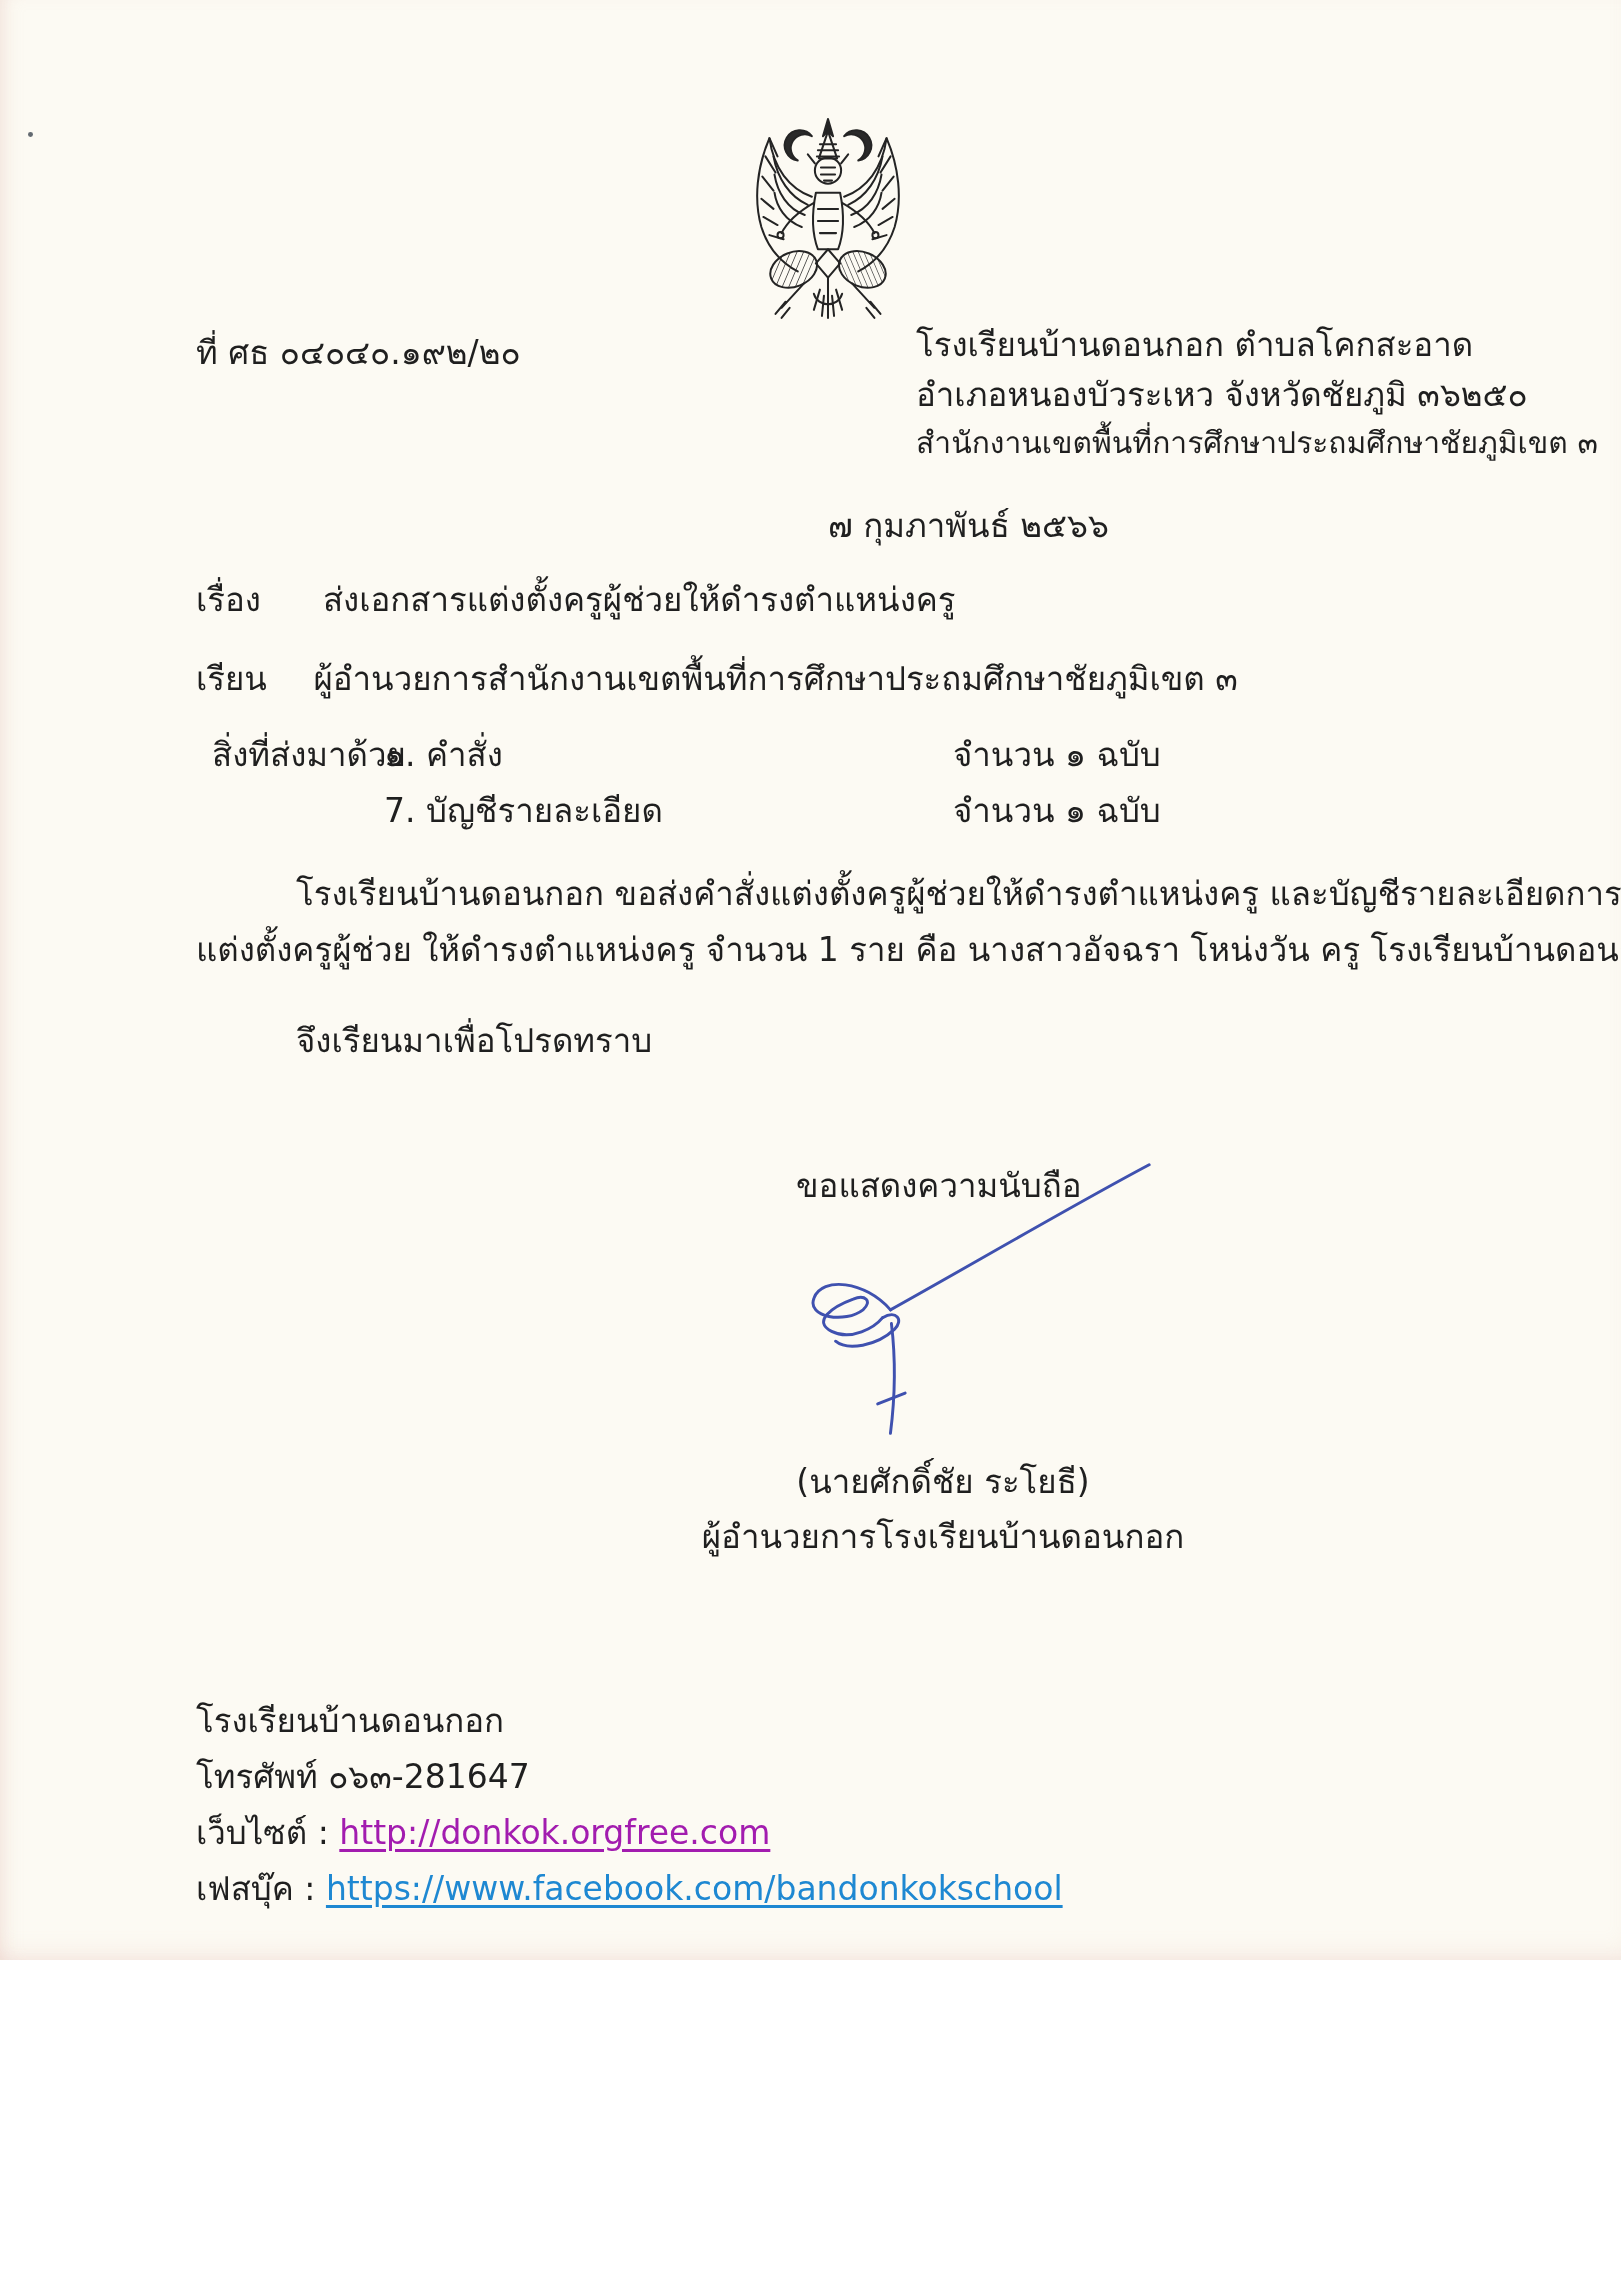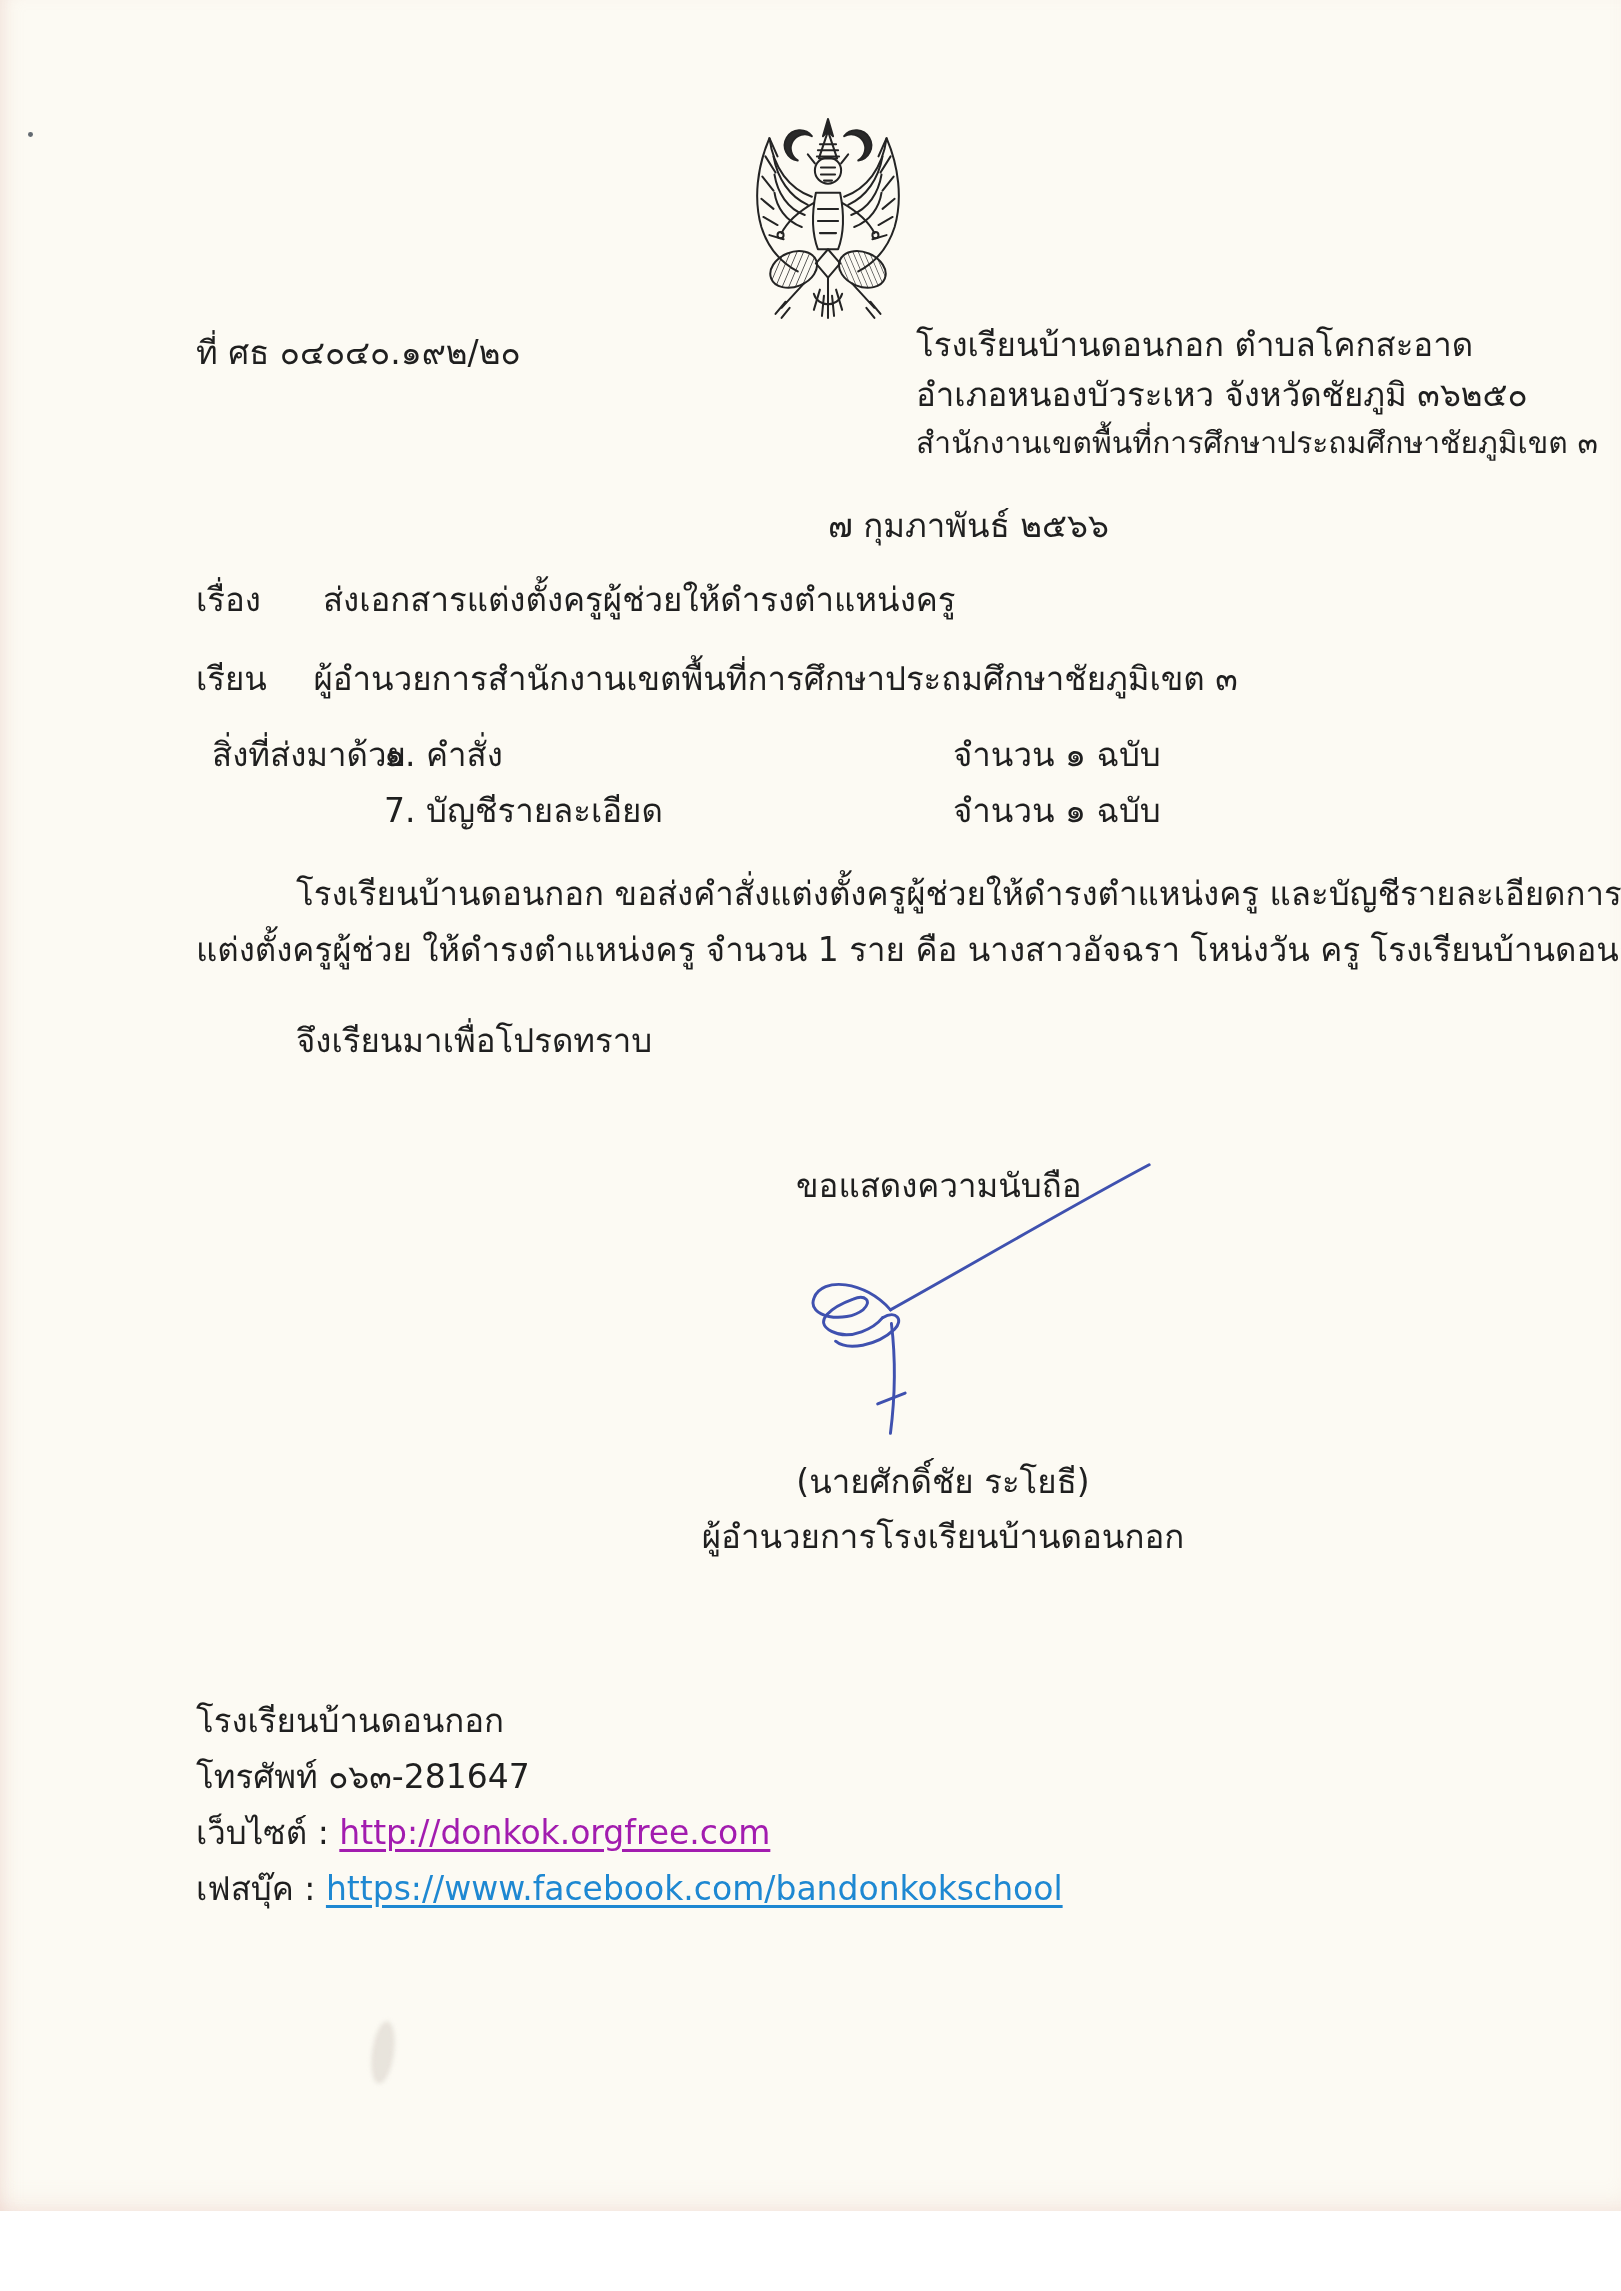--- a/index.html
+++ b/index.html
@@ -2,21 +2,21 @@
 <html lang="th"><head>
 <meta charset="utf-8">
 <style>
   html,body{
     margin:0; padding:0;
     width:1621px; height:2292px;
     font-family:"DejaVu Sans","Liberation Sans",sans-serif;
   }
   .page{
     position:relative;
-    width:1621px; height:2211px;
+    width:1621px; height:1960px;
     background:#fcfaf3;
     box-shadow:inset 13.7px 0 21.6px -13.7px rgba(222,168,160,.35),
                inset 0 -17.6px 25.5px -15.7px rgba(226,178,168,.30);
     overflow:hidden;
     color:#1f1f1f;
   }
   .abs{position:absolute; white-space:nowrap;}
   .t{font-size:33px; line-height:1.35; color:#1f1f1f;}
   .t-sm{font-size:30px;}
   .addr div{height:50px;}

